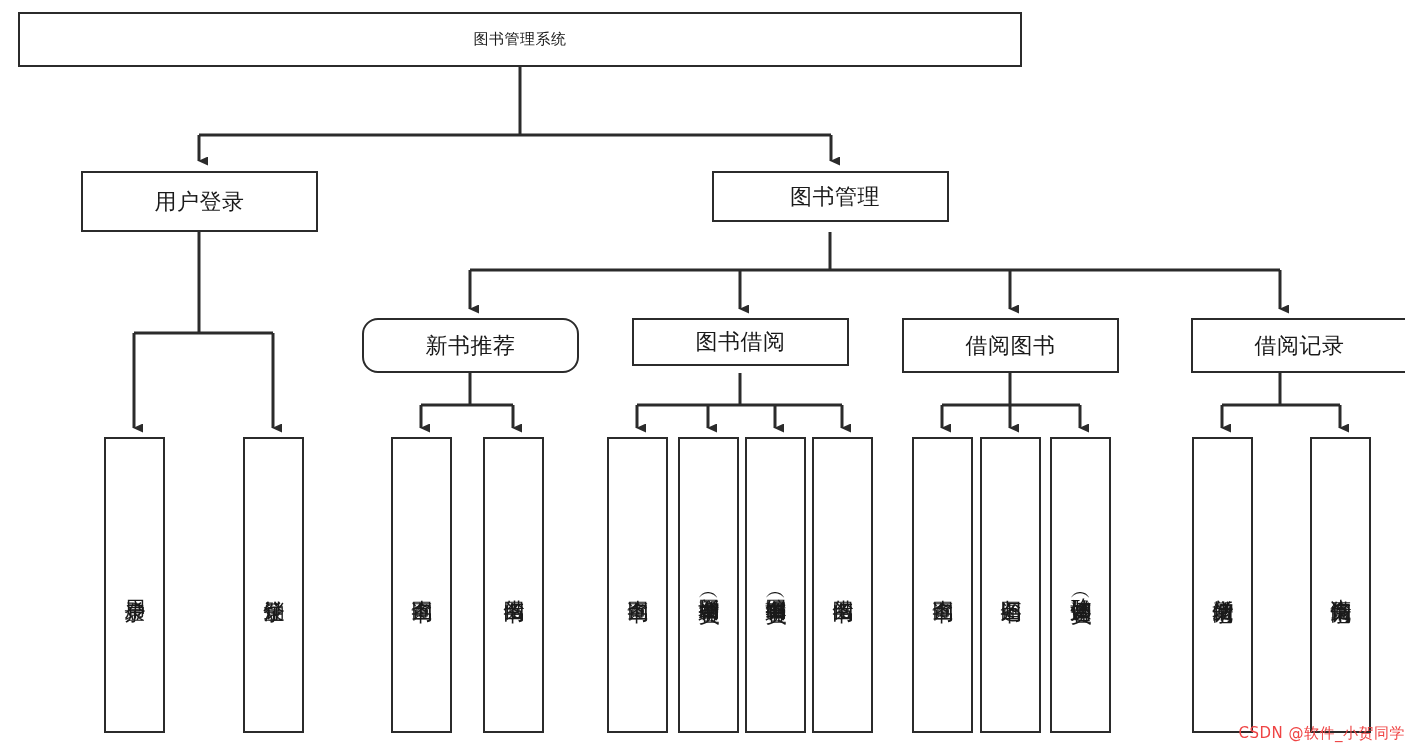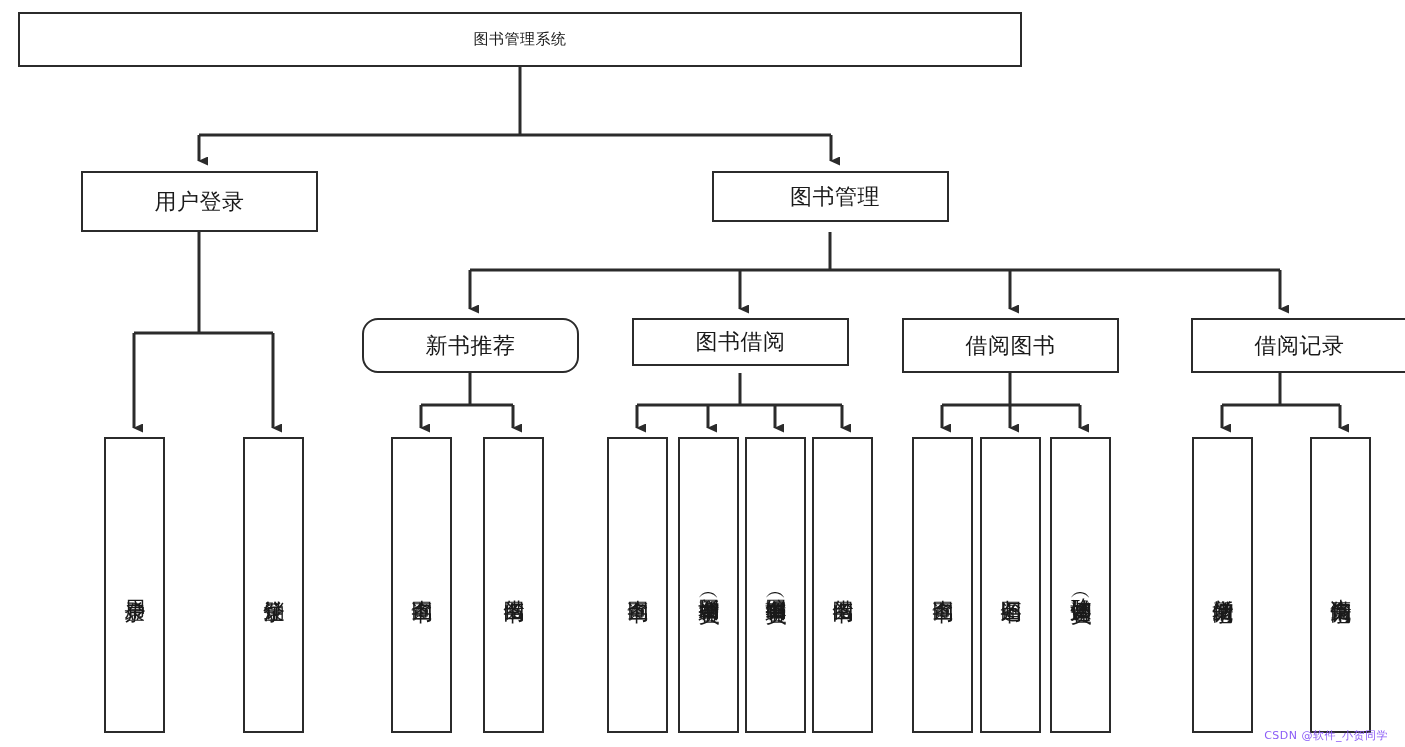--- a/index.html
+++ b/index.html
@@ -69,24 +69,24 @@
     text-orientation: upright;
     font-size: 21px;
     color: #1a1a1a;
     line-height: 1.18;
     letter-spacing: 1px;
     white-space: nowrap;
     text-align: center;
   }
   .watermark {
     position: absolute;
-    right: 17px;
+    right: 0;
     bottom: 4px;
-    font-size: 11px;
-    color: #8b5cf6;
+    font-size: 15px;
+    color: #ef4444;
     letter-spacing: 0.5px;
     white-space: nowrap;
   }
 </style>
 </head>
 <body>
 
 <div id="diagram-root">
 
   <svg class="wires" viewBox="0 0 1405 747">

